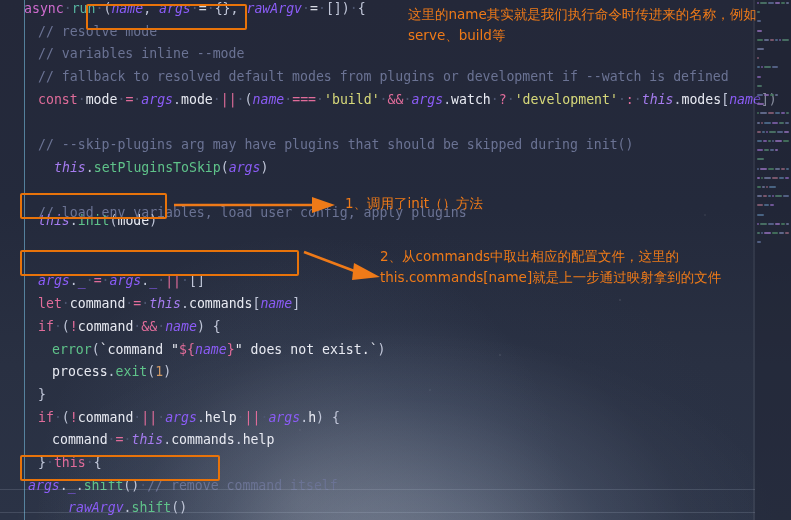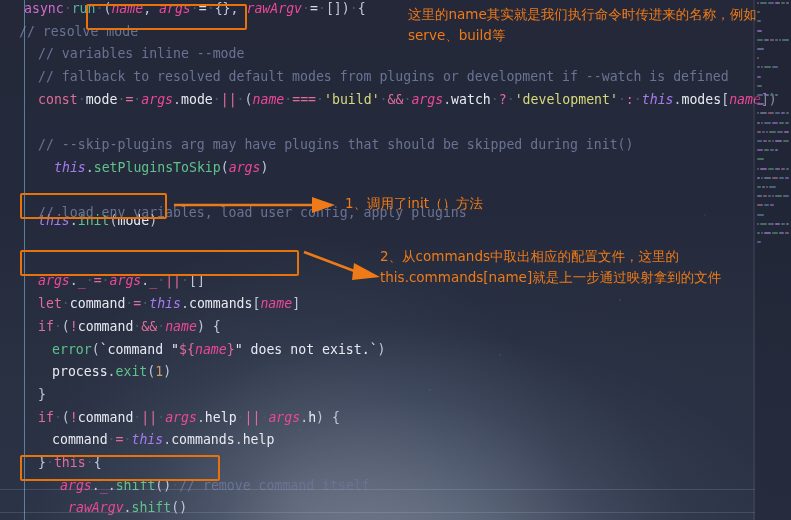--- a/index.html
+++ b/index.html
@@ -53,21 +53,21 @@
   .ind.active{background:#6aa5c4;opacity:.7;width:1px;}
 
   
   .ws{color:#4c5570;}
 
   
   .kw       {color:#cf6ccf;}
   .kw2      {color:#e06c9a;}
   .fn       {color:#56b6a0;}
   .prop     {color:#e8eaf2;}
-  .param    {color:#ec4899;font-style:italic;}
+  .param    {color:#8b5cf6;font-style:italic;}
   .thisv    {color:#a67cf0;font-style:italic;}
   .str      {color:#d7d97a;}
   .num      {color:#d19a66;}
   .cmt      {color:#6b7394;font-style:normal;}
   .op       {color:#d7dae3;}
   .opp      {color:#e06c9a;}
   .punc     {color:#c0c6d8;}
   .green    {color:#5fc38a;}
 
   
@@ -118,41 +118,41 @@
 
 <div id="screen">
 
   <div id="bg-photo"></div>
   <div id="bg-stars"></div>
 
   <div id="editor">
 
     <div class="code" id="code-area">
         <div class="line" style="top: -3px; padding-left: 24px;"><span class="kw">async</span><span class="ws">·</span><span class="fn">run</span><span class="ws">·</span><span class="punc">(</span><span class="param">name</span><span class="punc">, </span><span class="param">args</span><span class="ws">·</span><span class="op">=</span><span class="ws">·</span><span class="punc">{}</span><span class="punc">, </span><span class="param">rawArgv</span><span class="ws">·</span><span class="op">=</span><span class="ws">·</span><span class="punc">[]</span><span class="punc">)</span><span class="ws">·</span><span class="punc">{</span></div>
-        <div class="line" style="top: 19.7px; padding-left: 19px;"><span class="ws"></span><span class="cmt">// resolve mode</span></div>
+        <div class="line" style="top: 19.7px; padding-left: 38px;"><span class="ws"></span><span class="cmt">// resolve mode</span></div>
         <div class="line" style="top: 42.4px; padding-left: 38px;"><span class="ws"></span><span class="cmt">// variables inline --mode</span></div>
         <div class="line" style="top: 65.1px; padding-left: 38px;"><span class="ws"></span><span class="cmt">// fallback to resolved default modes from plugins or development if --watch is defined</span></div>
         <div class="line" style="top: 87.8px; padding-left: 38px;"><span class="ws"></span><span class="kw2">const</span><span class="ws">·</span><span class="prop">mode</span><span class="ws">·</span><span class="opp">=</span><span class="ws">·</span><span class="param">args</span><span class="punc">.</span><span class="prop">mode</span><span class="ws">·</span><span class="opp">||</span><span class="ws">·</span><span class="punc">(</span><span class="param">name</span><span class="ws">·</span><span class="opp">===</span><span class="ws">·</span><span class="str">'build'</span><span class="ws">·</span><span class="opp">&amp;&amp;</span><span class="ws">·</span><span class="param">args</span><span class="punc">.</span><span class="prop">watch</span><span class="ws">·</span><span class="opp">?</span><span class="ws">·</span><span class="str">'development'</span><span class="ws">·</span><span class="opp">:</span><span class="ws">·</span><span class="thisv">this</span><span class="punc">.</span><span class="prop">modes</span><span class="punc">[</span><span class="param">name</span><span class="punc">])</span></div>
         <div class="line" style="top: 110.5px; padding-left: 38px;"><span class="ws"></span></div>
         <div class="line" style="top: 133.2px; padding-left: 38px;"><span class="ws"></span><span class="cmt">// --skip-plugins arg may have plugins that should be skipped during init()</span></div>
         <div class="line" style="top: 155.9px; padding-left: 54px;"><span class="ws"></span><span class="thisv">this</span><span class="punc">.</span><span class="green">setPluginsToSkip</span><span class="punc">(</span><span class="param">args</span><span class="punc">)</span></div>
         <div class="line" style="top: 178.6px; padding-left: 38px;"><span class="ws"></span></div>
         <div class="line" style="top: 201.3px; padding-left: 38px;"><span class="ws"></span><span class="cmt">// load env variables, load user config, apply plugins</span></div>
         <div class="line" style="top: 209px; padding-left: 38px;"><span class="ws"></span><span class="thisv">this</span><span class="punc">.</span><span class="green">init</span><span class="punc">(</span><span class="prop">mode</span><span class="punc">)</span></div>
         <div class="line" style="top: 246.7px; padding-left: 38px;"><span class="ws"></span></div>
         <div class="line" style="top: 269.4px; padding-left: 38px;"><span class="ws"></span><span class="param">args</span><span class="punc">.</span><span class="param">_</span><span class="ws">·</span><span class="opp">=</span><span class="ws">·</span><span class="param">args</span><span class="punc">.</span><span class="param">_</span><span class="ws">·</span><span class="opp">||</span><span class="ws">·</span><span class="punc">[]</span></div>
         <div class="line" style="top: 292.1px; padding-left: 38px;"><span class="ws"></span><span class="kw2">let</span><span class="ws">·</span><span class="prop">command</span><span class="ws">·</span><span class="opp">=</span><span class="ws">·</span><span class="thisv">this</span><span class="punc">.</span><span class="prop">commands</span><span class="punc">[</span><span class="param">name</span><span class="punc">]</span></div>
         <div class="line" style="top: 314.8px; padding-left: 38px;"><span class="ws"></span><span class="kw2">if</span><span class="ws">·</span><span class="punc">(</span><span class="opp">!</span><span class="prop">command</span><span class="ws">·</span><span class="opp">&amp;&amp;</span><span class="ws">·</span><span class="param">name</span><span class="punc">) </span><span class="punc">{</span></div>
         <div class="line" style="top: 337.5px; padding-left: 52px;"><span class="ws"></span><span class="green">error</span><span class="punc">(</span><span class="prop">`command "</span><span class="opp">${</span><span class="param">name</span><span class="opp">}</span><span class="prop">" does not exist.`</span><span class="punc">)</span></div>
         <div class="line" style="top: 360.2px; padding-left: 52px;"><span class="ws"></span><span class="prop">process</span><span class="punc">.</span><span class="green">exit</span><span class="punc">(</span><span class="num">1</span><span class="punc">)</span></div>
         <div class="line" style="top: 382.9px; padding-left: 38px;"><span class="ws"></span><span class="punc">}</span></div>
         <div class="line" style="top: 405.6px; padding-left: 38px;"><span class="ws"></span><span class="kw2">if</span><span class="ws">·</span><span class="punc">(</span><span class="opp">!</span><span class="prop">command</span><span class="ws">·</span><span class="opp">||</span><span class="ws">·</span><span class="param">args</span><span class="punc">.</span><span class="prop">help</span><span class="ws">·</span><span class="opp">||</span><span class="ws">·</span><span class="param">args</span><span class="punc">.</span><span class="prop">h</span><span class="punc">) </span><span class="punc">{</span></div>
         <div class="line" style="top: 428.3px; padding-left: 52px;"><span class="ws"></span><span class="prop">command</span><span class="ws">·</span><span class="opp">=</span><span class="ws">·</span><span class="thisv">this</span><span class="punc">.</span><span class="prop">commands</span><span class="punc">.</span><span class="prop">help</span></div>
         <div class="line" style="top: 451px; padding-left: 38px;"><span class="ws"></span><span class="punc">}</span><span class="ws">·</span><span class="kw2">this</span><span class="ws">·</span><span class="punc">{</span></div>
-        <div class="line" style="top: 473.7px; padding-left: 60px;"><span class="ws"></span><span class="param">args</span><span class="punc">.</span><span class="param">_</span><span class="punc">.</span><span class="green">shift</span><span class="punc">()</span><span class="ws">·</span><span class="cmt">// remove command itself</span></div>
+        <div class="line" style="top: 473.7px; padding-left: 28px;"><span class="ws"></span><span class="param">args</span><span class="punc">.</span><span class="param">_</span><span class="punc">.</span><span class="green">shift</span><span class="punc">()</span><span class="ws">·</span><span class="cmt">// remove command itself</span></div>
         <div class="line" style="top: 496.4px; padding-left: 68px;"><span class="ws"></span><span class="param">rawArgv</span><span class="punc">.</span><span class="green">shift</span><span class="punc">()</span></div>
         <div class="line" style="top: 519.1px; padding-left: 38px;"><span class="ws"></span></div>
       </div>
 
     <div class="ind active" style="left:24px;top:0;height:520px;"></div>
 
     <div class="sep" style="top:489px;"></div>
     <div class="sep" style="top:512px;"></div>
 
     <div class="hl-box" style="left:86px;top:4px;width:157px;height:22px;"></div>

